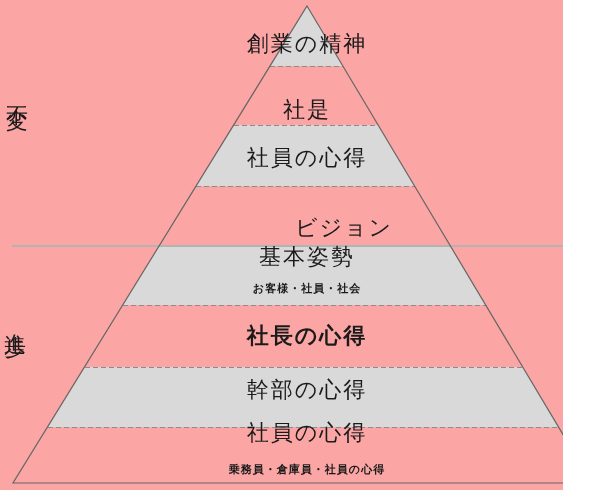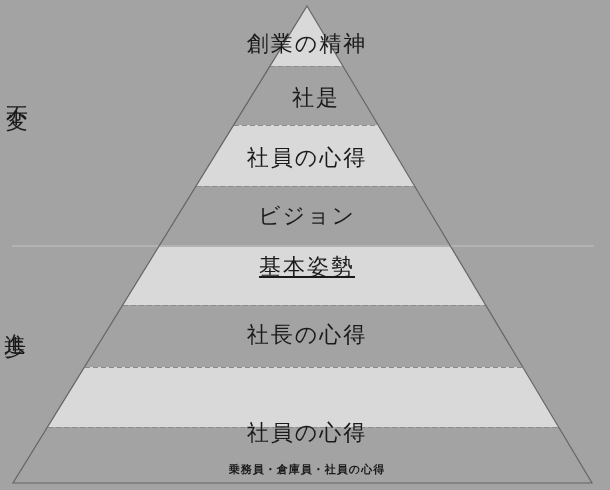--- a/index.html
+++ b/index.html
@@ -2,23 +2,23 @@
 <html><head>
 <meta charset="utf-8">
 <style>
   html, body {
     margin: 0;
     padding: 0;
     background: #ffffff;
   }
   #stage {
     position: relative;
-    width: 610px;
+    width: 563px;
     height: 490px;
-    background: #a3a3a3;
+    background: #fca5a5;
     overflow: hidden;
     font-family: "DejaVu Serif", "Liberation Serif", serif;
     color: #1a1a1a;
   }
   #pyramid-svg {
     position: absolute;
     left: 0;
     top: 0;
   }
   .layer-label {
@@ -93,27 +93,29 @@
     <line class="separator" x1="12" y1="246" x2="594" y2="246" stroke="#b3b3b3"></line>
 
     <polygon class="outline" points="307,6 592,483 13,483" stroke="#666666"></polygon>
   </svg>
 
   <div class="side-label" style="left:6px; top:89px;">不変</div>
   <div class="side-label" style="left:4px; top:316px;">進歩</div>
 
   <div class="layer-label" style="top:32px;">創業の精神</div>
 
-  <div class="layer-label" style="top:86px;margin-left:9px;">社是</div>
+  <div class="layer-label" style="top:98px;">社是</div>
 
   <div class="layer-label" style="top:146px;">社員の心得</div>
 
-  <div class="layer-label" style="top:204px;">ビジョン</div>
+  <div class="layer-label" style="top:216px;margin-left:37px;">ビジョン</div>
 
-  <div class="layer-label" style="top:255px;text-decoration:underline;">基本姿勢</div>
+  <div class="layer-label" style="top:245px;">基本姿勢</div>
+  <div class="layer-sublabel" style="top:282px;">お客様・社員・社会</div>
 
-  <div class="layer-label" style="top:323px;">社長の心得</div>
+  <div class="layer-label" style="top:323px;font-weight:bold;">社長の心得</div>
 
+  <div class="layer-label" style="top:378px;">幹部の心得</div>
 
   <div class="layer-label" style="top:421px;">社員の心得</div>
   <div class="layer-sublabel" style="top:463px;">乗務員・倉庫員・社員の心得</div>
 
 </div>
 
 </body></html>

